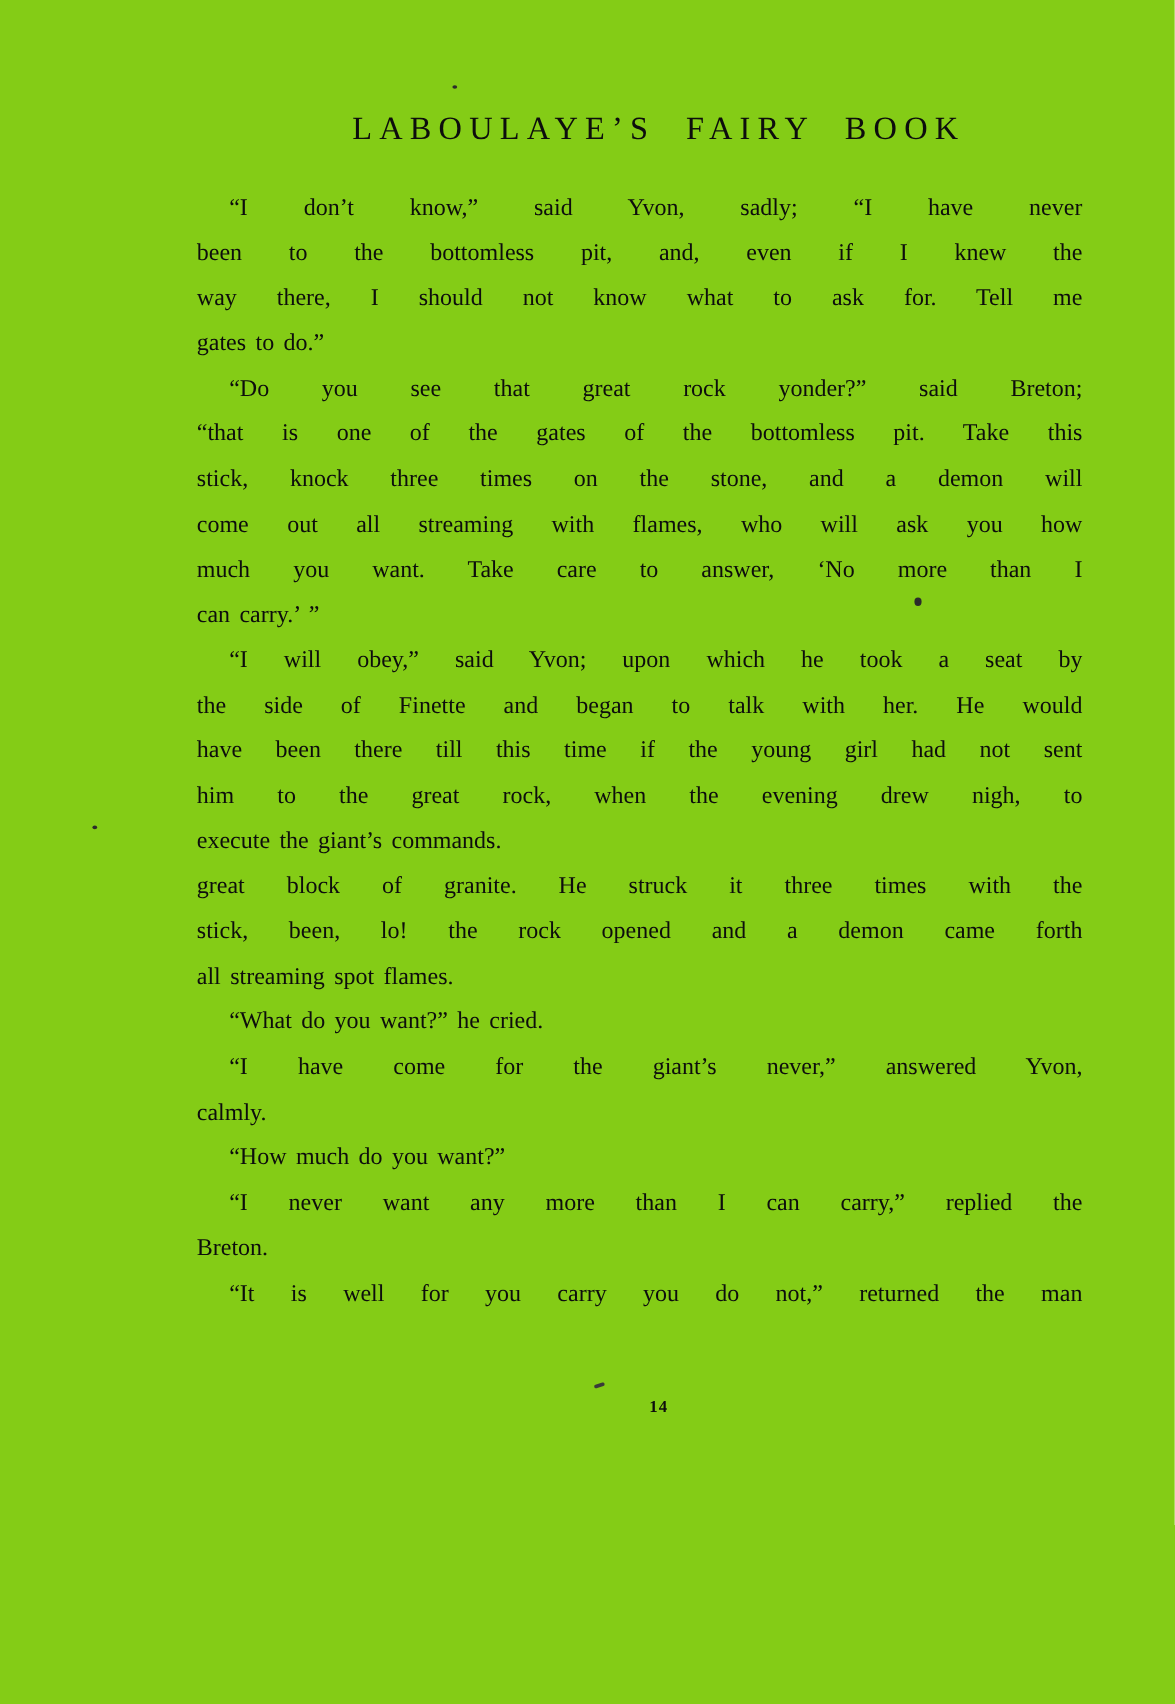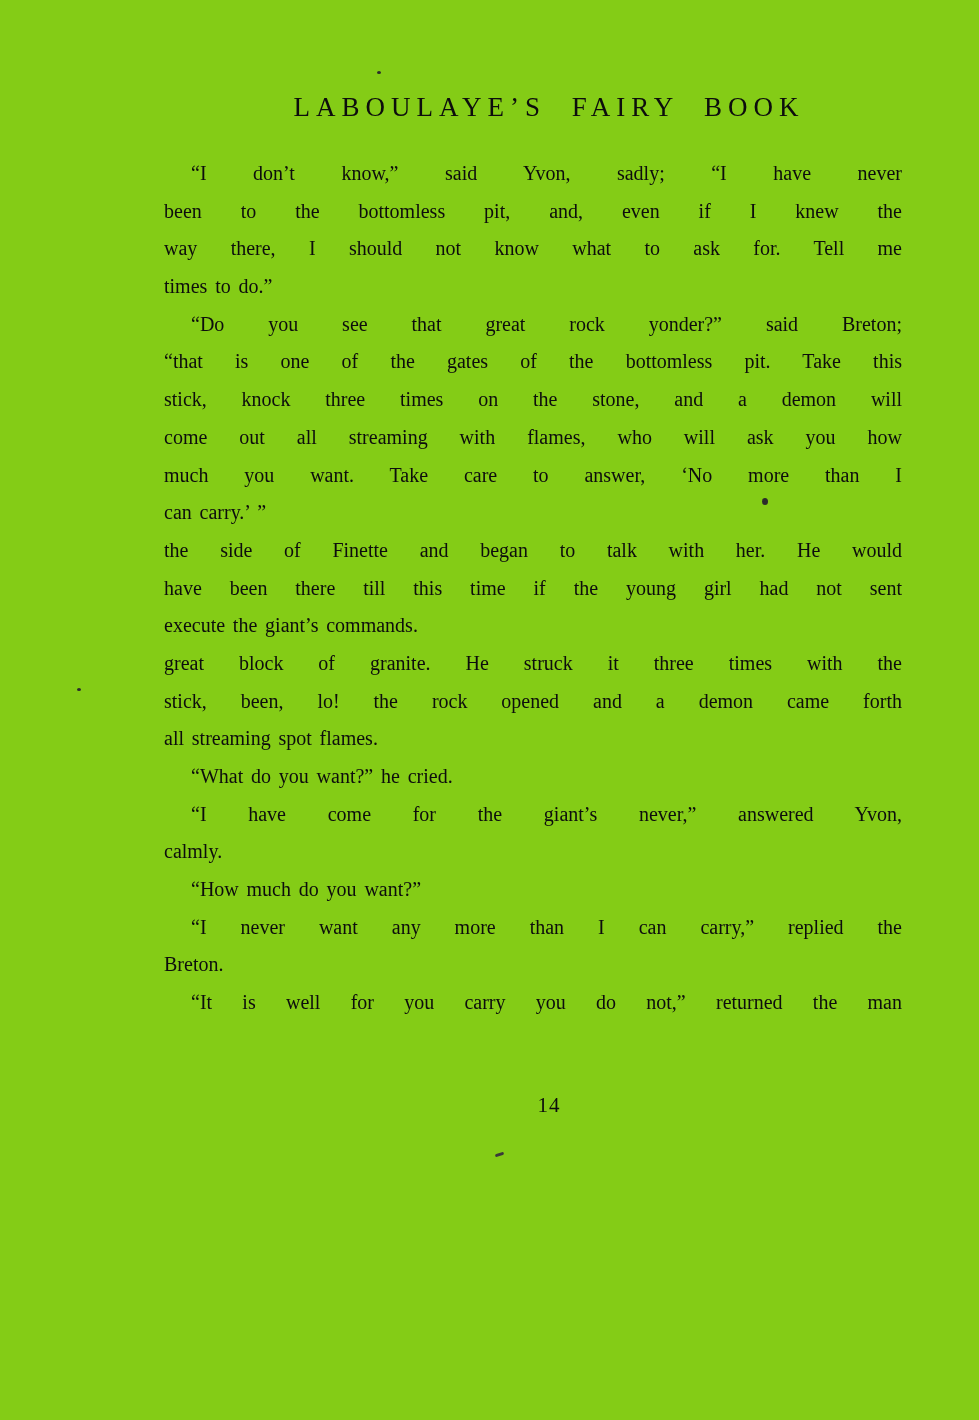--- a/index.html
+++ b/index.html
@@ -37,26 +37,26 @@
   .ln {
     height: 37.7px;
     overflow: hidden;
     text-align: justify;
     text-align-last: justify;
   }
   .ln.la { text-align-last: left; }
   .ln.fi { padding-left: 27px; }
   .pagenum {
     position: absolute;
-    top: 1093px;
+    top: 1166px;
     left: 180px;
     width: 738px;
     text-align: center;
-    font-size: 21px;
-    font-weight: normal;
+    font-size: 14px;
+    font-weight: bold;
     letter-spacing: 1px;
   }
   .speck {
     position: absolute;
     background: #2b2b2b;
     border-radius: 50%;
   }
   .speck-1 { left: 377px; top: 71px;  width: 4px; height: 3px; }
   .speck-2 { left: 77px;  top: 688px; width: 4px; height: 3px; }
   .speck-3 { left: 762px; top: 498px; width: 6px; height: 7px; }
@@ -78,35 +78,37 @@
   <div class="speck speck-4"></div>
 
   <div class="header">LABOULAYE’S FAIRY BOOK</div>
 
   <div class="textblock">
 
     <div class="para">
       <div class="ln fi">“I don’t know,” said Yvon, sadly; “I have never</div>
       <div class="ln">been to the bottomless pit, and, even if I knew the</div>
       <div class="ln">way there, I should not know what to ask for.  Tell me</div>
-      <div class="ln la">times to do.”</div>
+      <div class="ln la">gates to do.”</div>
     </div>
 
     <div class="para">
       <div class="ln fi">“Do you see that great rock yonder?” said Breton;</div>
       <div class="ln">“that is one of the gates of the bottomless pit.  Take this</div>
       <div class="ln">stick, knock three times on the stone, and a demon will</div>
       <div class="ln">come out all streaming with flames, who will ask you how</div>
       <div class="ln">much you want.  Take care to answer, ‘No more than I</div>
       <div class="ln la">can carry.’ ”</div>
     </div>
 
     <div class="para">
+      <div class="ln fi">“I will obey,” said Yvon;  upon which he took a seat by</div>
       <div class="ln">the side of Finette and began to talk with her.  He would</div>
       <div class="ln">have been there till this time if the young girl had not sent</div>
+      <div class="ln">him to the great rock, when the evening drew nigh, to</div>
       <div class="ln la">execute the giant’s commands.</div>
     </div>
 
     <div class="para">
       <div class="ln">great block of granite.  He struck it three times with the</div>
       <div class="ln">stick, been, lo!  the rock opened and a demon came forth</div>
       <div class="ln la">all streaming spot flames.</div>
     </div>
 
     <div class="para">

